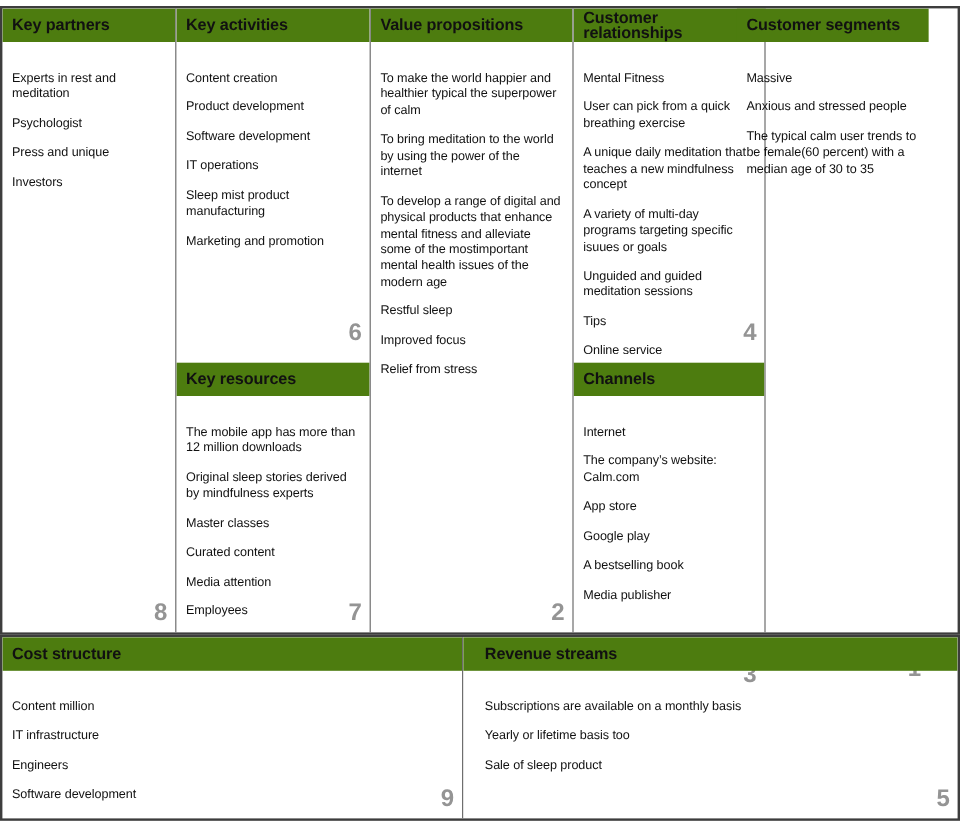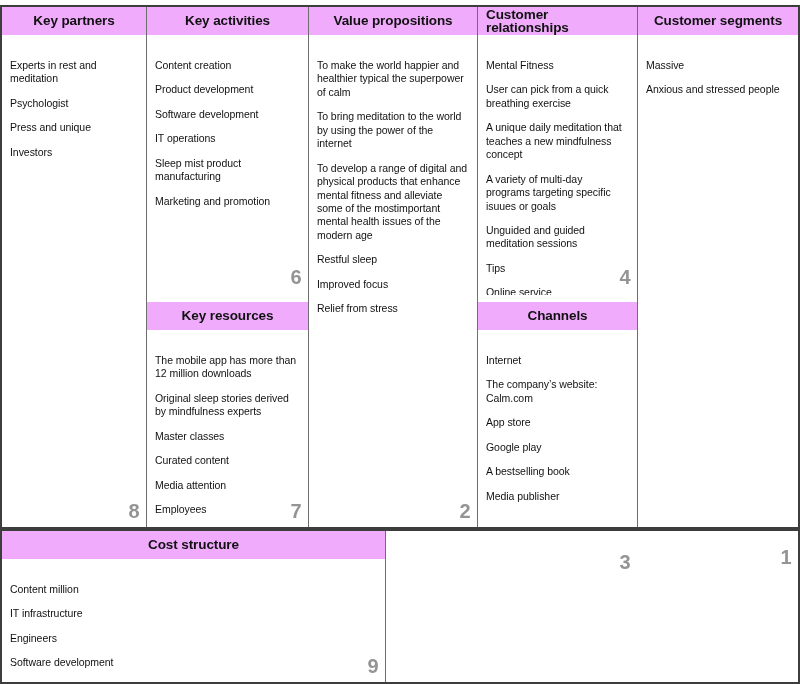--- a/index.html
+++ b/index.html
@@ -50,26 +50,25 @@
 
   
   .block {
     position: absolute;
     box-sizing: border-box;
     overflow: hidden;
   }
 
   .block-head {
     box-sizing: border-box;
-    background: #f0abfc;
+    background: #4d7c0f;
     height: 28px;
     display: flex;
     align-items: center;
     padding: 0 8px;
-    justify-content: center;
   }
   .block-head .title {
     font-size: 13.5px;
     font-weight: bold;
     letter-spacing: -0.1px;
     color: #111111;
     line-height: 1;
   }
 
   .block-body {
@@ -196,39 +195,51 @@
       <div class="item">The company’s website: Calm.com</div>
       <div class="item">App store</div>
       <div class="item">Google play</div>
       <div class="item">A bestselling book</div>
       <div class="item">Media publisher</div>
 
     </div>
     <div class="corner-num" style="bottom:6px;">3</div>
   </div>
 
-  <div class="block" style="left:638px; top:7px; width:160px; height:566px;">
+  <div class="block" style="left:614px; top:7px; width:160px; height:566px;">
     <div class="block-head">
       <span class="title">Customer segments</span>
     </div>
     <div class="block-body">
       <div class="item">Massive</div>
       <div class="item">Anxious and stressed people</div>
+      <div class="item">The typical calm user trends to be female(60 percent) with a median age of 30 to 35</div>
     </div>
     <div class="corner-num" style="bottom:6px;">1</div>
   </div>
 
   <div class="block" style="left:2px; top:531px; width:383px; height:151px;">
     <div class="block-head">
       <span class="title">Cost structure</span>
     </div>
     <div class="block-body">
       <div class="item">Content million</div>
       <div class="item">IT infrastructure</div>
       <div class="item">Engineers</div>
       <div class="item">Software development</div>
       <div class="item">Operation and customer service</div>
     </div>
     <div class="corner-num" style="bottom:6px;">9</div>
   </div>
 
+  <div class="block" style="left:386px; top:531px; width:412px; height:151px;">
+    <div class="block-head" style="padding-left:18px;">
+      <span class="title">Revenue streams</span>
+    </div>
+    <div class="block-body" style="padding-left:18px;">
+      <div class="item">Subscriptions are available on a monthly basis</div>
+      <div class="item">Yearly or lifetime basis too</div>
+      <div class="item">Sale of sleep product</div>
+    </div>
+    <div class="corner-num" style="bottom:6px;">5</div>
+  </div>
 
 </div>
 
 </body></html>

